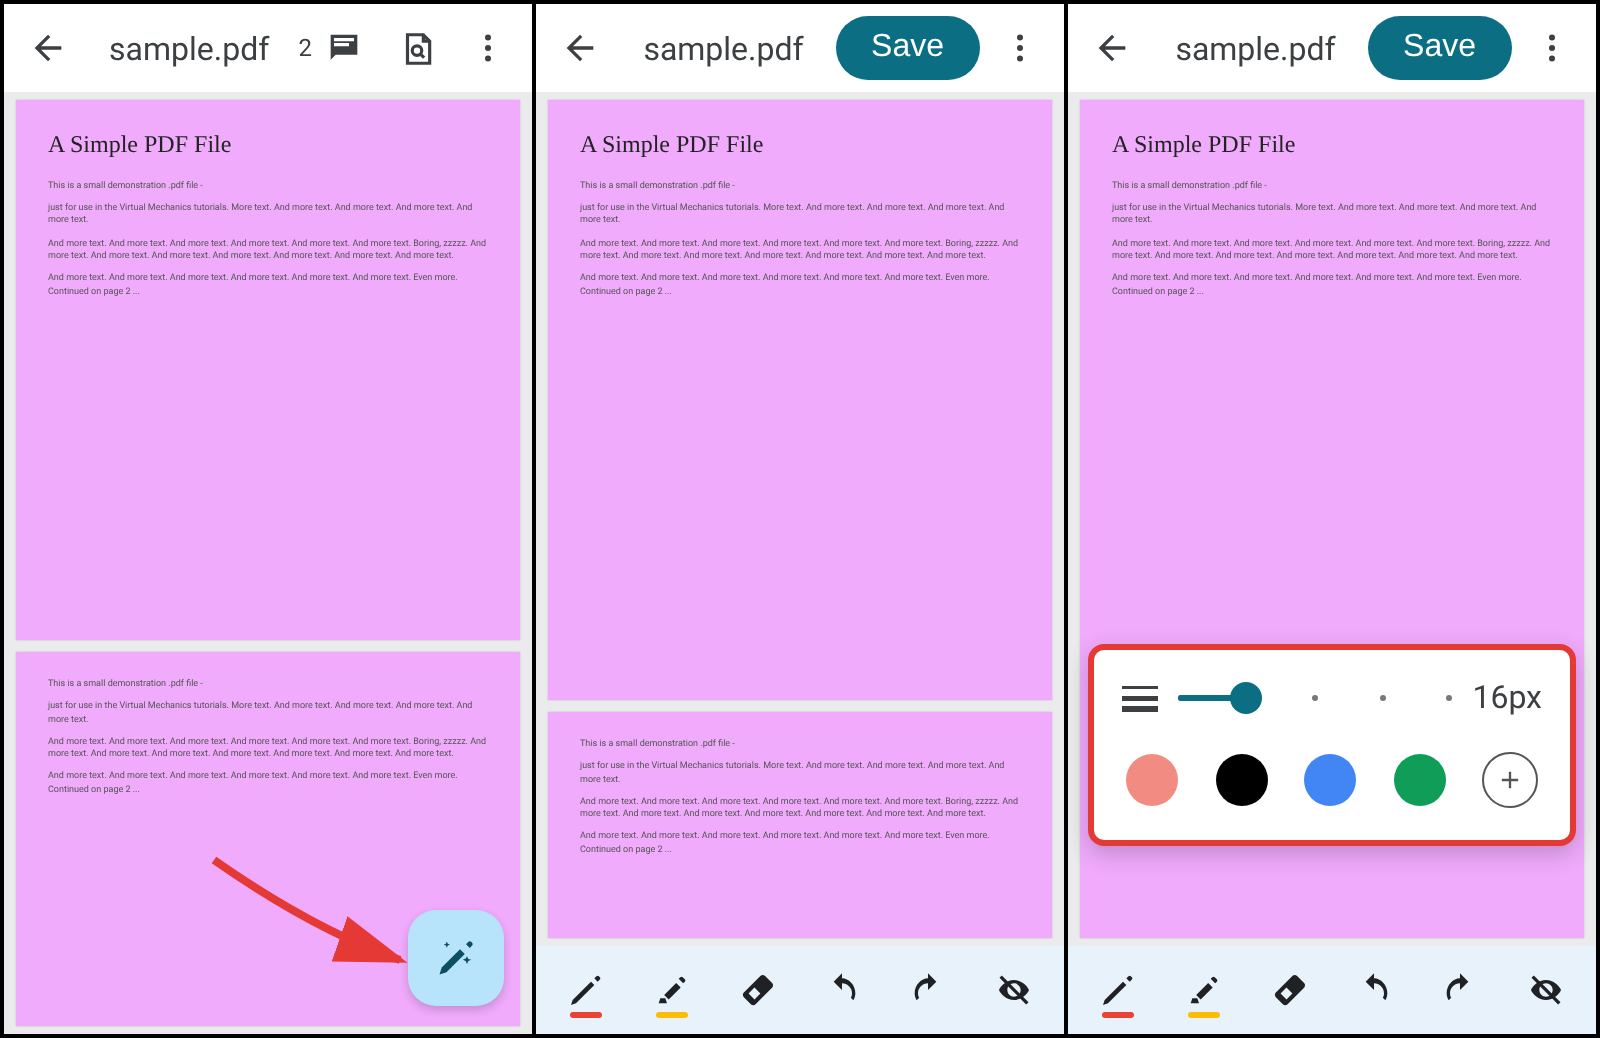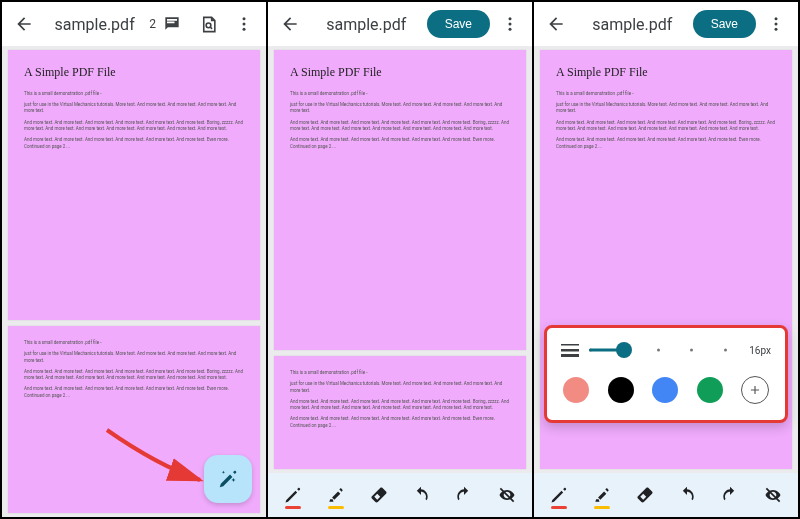--- a/index.html
+++ b/index.html
@@ -35,21 +35,21 @@
     display: flex; align-items: center; justify-content: center;
     background: none; border: none; cursor: pointer;
     color: #3c4043;
   }
   .save-btn {
     background: #0b6e82;
     color: #fff;
     border: none;
     border-radius: 18px;
     padding: 7px 18px;
-    font-size: 12px;
+    font-size: 16px;
     font-weight: 500;
     cursor: pointer;
   }
   .content {
     flex: 1;
     background: #ebebed;
     overflow: hidden;
     position: relative;
     display: flex;
     flex-direction: column;
@@ -145,21 +145,21 @@
     position:absolute; left:0; top:50%; transform:translateY(-50%);
     height:3px; background:#0b6e82; border-radius:2px;
     width:25%;
   }
   .slider .thumb {
     position:absolute; top:50%; transform:translate(-50%,-50%);
     left:25%;
     width:16px; height:16px; border-radius:50%;
     background:#0b6e82;
   }
-  .size-label { font-size:10px; color:#3c4043; min-width:34px; text-align:right; }
+  .size-label { font-size:16px; color:#3c4043; min-width:34px; text-align:right; }
   .thick-icon { color:#3c4043; }
   .colors-row { display:flex; justify-content:space-between; align-items:center; padding: 0 2px; }
   .color-dot {
     width:26px; height:26px; border-radius:50%;
     cursor:pointer;
   }
   .add-color {
     width:28px; height:28px; border-radius:50%;
     border:1.5px solid #555; display:flex;align-items:center;justify-content:center;
     color:#555; font-size:16px; cursor:pointer; background:#fff;

